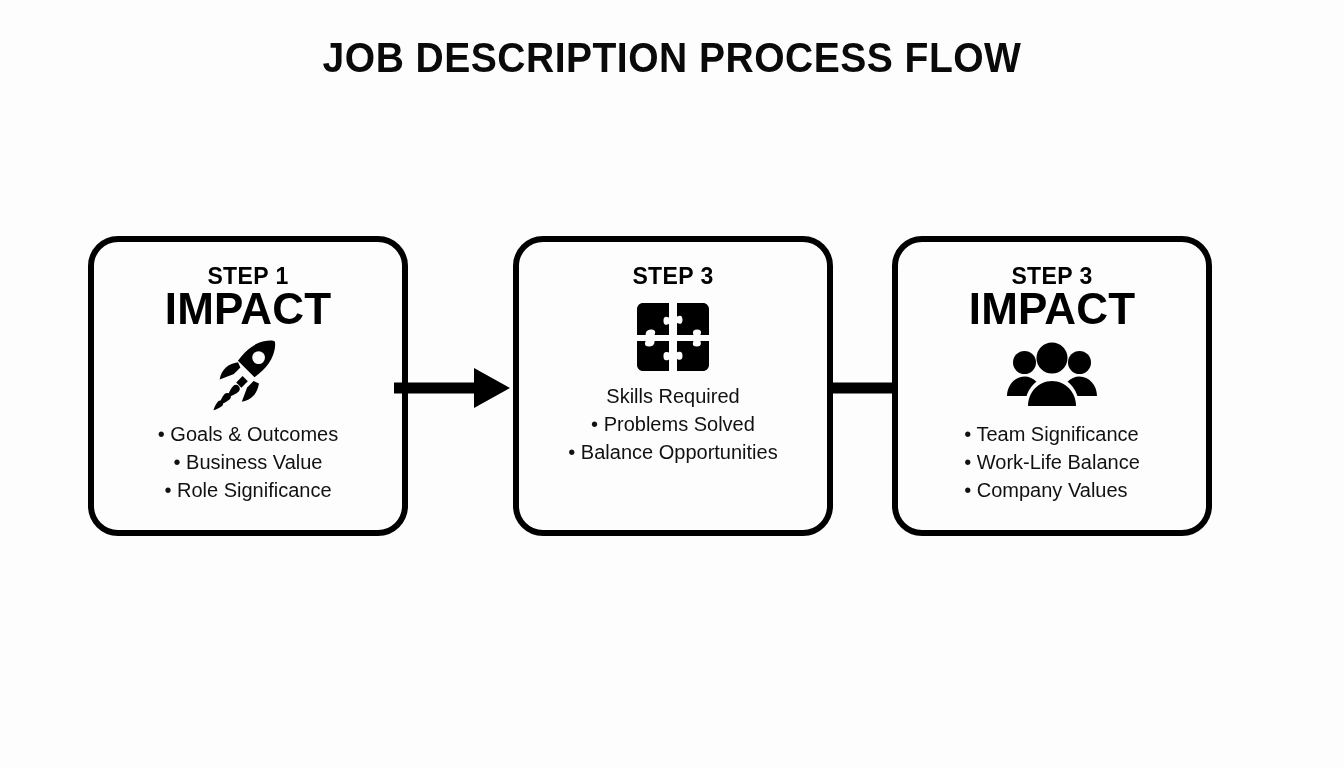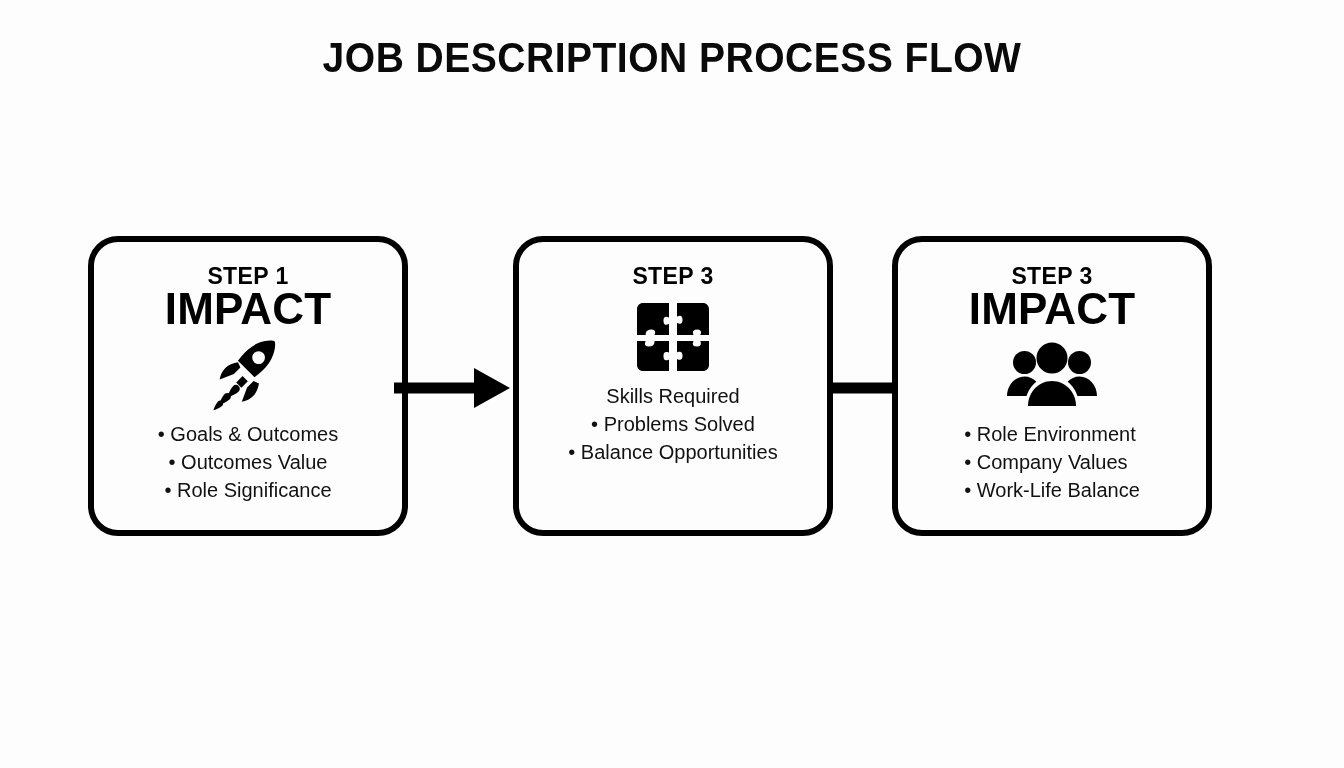--- a/index.html
+++ b/index.html
@@ -139,21 +139,21 @@
 
             <path d="M21.2 47.9c-2.2 2.2-4.6 7.0-5.9 11.4 4.4-1.3 9.2-3.7 11.4-5.9 1.5-1.5 1.5-4.0 0-5.5-1.5-1.6-4.0-1.6-5.5 0z"></path>
             <path d="M12.6 56.0c-2.1 2.1-4.4 6.7-5.7 10.9 4.2-1.3 8.8-3.6 10.9-5.7 1.5-1.5 1.5-3.8 0-5.2-1.4-1.5-3.7-1.5-5.2 0z"></path>
             <path d="M6.0 63.4c-1.7 1.7-3.6 5.5-4.6 8.9 3.4-1.0 7.2-2.9 8.9-4.6 1.2-1.2 1.2-3.1 0-4.3-1.2-1.2-3.1-1.2-4.3 0z"></path>
           </g>
         </svg>
       </div>
 
       <div class="bullets centered">
         <div class="bullet-line">• Goals &amp; Outcomes</div>
-        <div class="bullet-line">• Outcomes Value</div>
+        <div class="bullet-line">• Business Value</div>
         <div class="bullet-line">• Role Significance</div>
       </div>
     </div>
   </div>
 
   <div class="flow-arrow" id="flow-arrow-1">
     <svg width="122" height="48" viewBox="0 0 122 48" aria-hidden="true">
       <rect x="0" y="18.5" width="86" height="11" fill="#000"></rect>
       <polygon points="80,4 116,24 80,44" fill="#000"></polygon>
     </svg>
@@ -208,20 +208,20 @@
             <circle cx="73.5" cy="20.5" r="11.5"></circle>
             <path d="M91 54c0-11-8-19.5-17.5-19.5-4.6 0-8.8 2.0-11.9 5.2 5.1 4.0 8.6 9.6 9.8 14.3H91z"></path>
 
             <circle cx="46" cy="16" r="15.5"></circle>
             <path d="M22 64c0-14 10.7-25 24-25s24 11 24 25H22z"></path>
           </g>
         </svg>
       </div>
 
       <div class="bullets leftish">
-        <div class="bullet-line">• Role Environment</div>
+        <div class="bullet-line">• Team Significance</div>
+        <div class="bullet-line">• Work-Life Balance</div>
         <div class="bullet-line">• Company Values</div>
-        <div class="bullet-line">• Work-Life Balance</div>
       </div>
     </div>
   </div>
 
 </div>
 
 </body></html>

